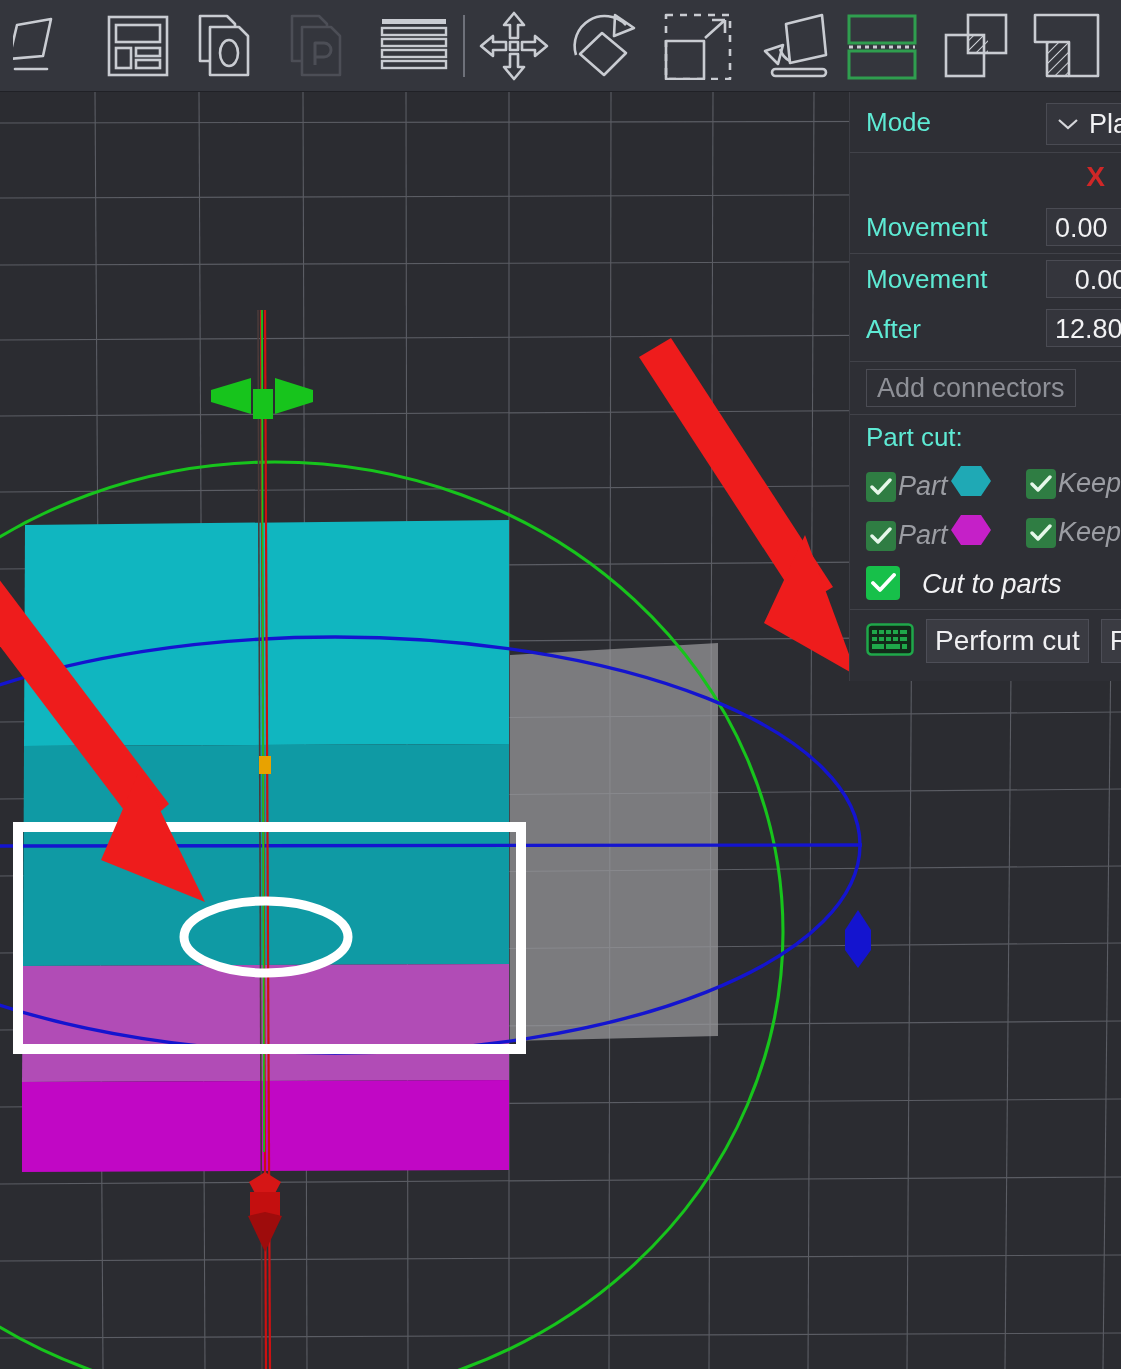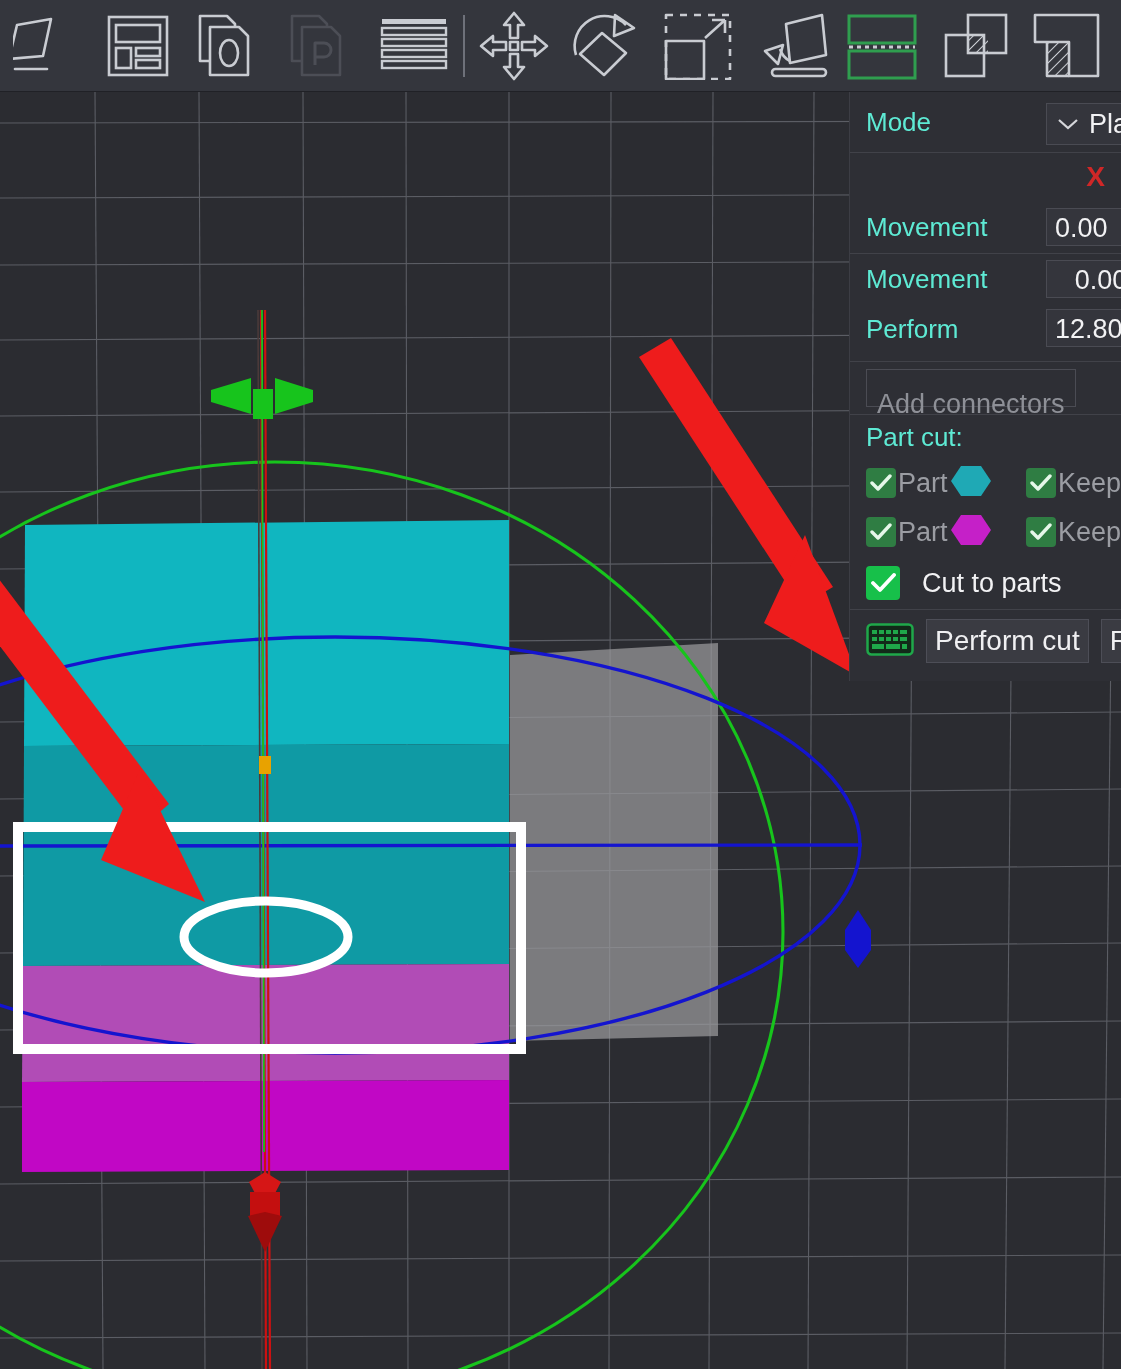--- a/index.html
+++ b/index.html
@@ -67,23 +67,23 @@
     background:#34353c;border:1px solid #4a4b53;
     height:42px;display:flex;align-items:center;gap:10px;
     padding:0 10px;box-sizing:border-box;font-size:27px;color:#f2f2f4;
     white-space:nowrap;overflow:hidden;
   }
   .chev{display:block;flex:0 0 auto;}
   .ghostbtn{
     background:transparent;border:1px solid #4b4c54;
     height:38px;line-height:36px;
     font-size:27px;color:#8e9097;
-    padding:16px 10px;box-sizing:border-box;white-space:nowrap;
-  }
-  .cbrow{display:flex;align-items:center;}
+    padding:0 10px;box-sizing:border-box;white-space:nowrap;
+  }
+  .cbrow{display:flex;align-items:flex-end;font-style:italic;}
   .cb{
     width:30px;height:30px;flex:0 0 30px;border-radius:4px;
     display:flex;align-items:center;justify-content:center;
     margin-right:2px;
   }
   .cb.dim{background:#2f7d43;}
   .cb.bright{background:#17c04a;}
   .cbtxt{font-size:27px;white-space:nowrap;}
   .cbtxt.dim{color:#9b9da3;}
   .cbtxt.bright{color:#f2f2f4;}
@@ -353,21 +353,21 @@
   </div>
 
   <div class="pdiv"></div>
 
   <div class="prow" style="height:50px;position:relative;text-align:center;">
     <div class="plabel">Movement</div>
     <div class="field" style="position:absolute;left:196px;top:6px;width:110px;">0.00</div>
   </div>
 
   <div class="prow" style="height:50px;position:relative;">
-    <div class="plabel">Perform</div>
+    <div class="plabel">After</div>
     <div class="field" style="position:absolute;left:196px;top:5px;width:110px;">12.80</div>
   </div>
 
   <div class="pdiv" style="margin-top:7px;"></div>
 
   <div class="prow" style="height:52px;">
     <div class="ghostbtn">Add connectors</div>
   </div>
 
   <div class="pdiv"></div>

